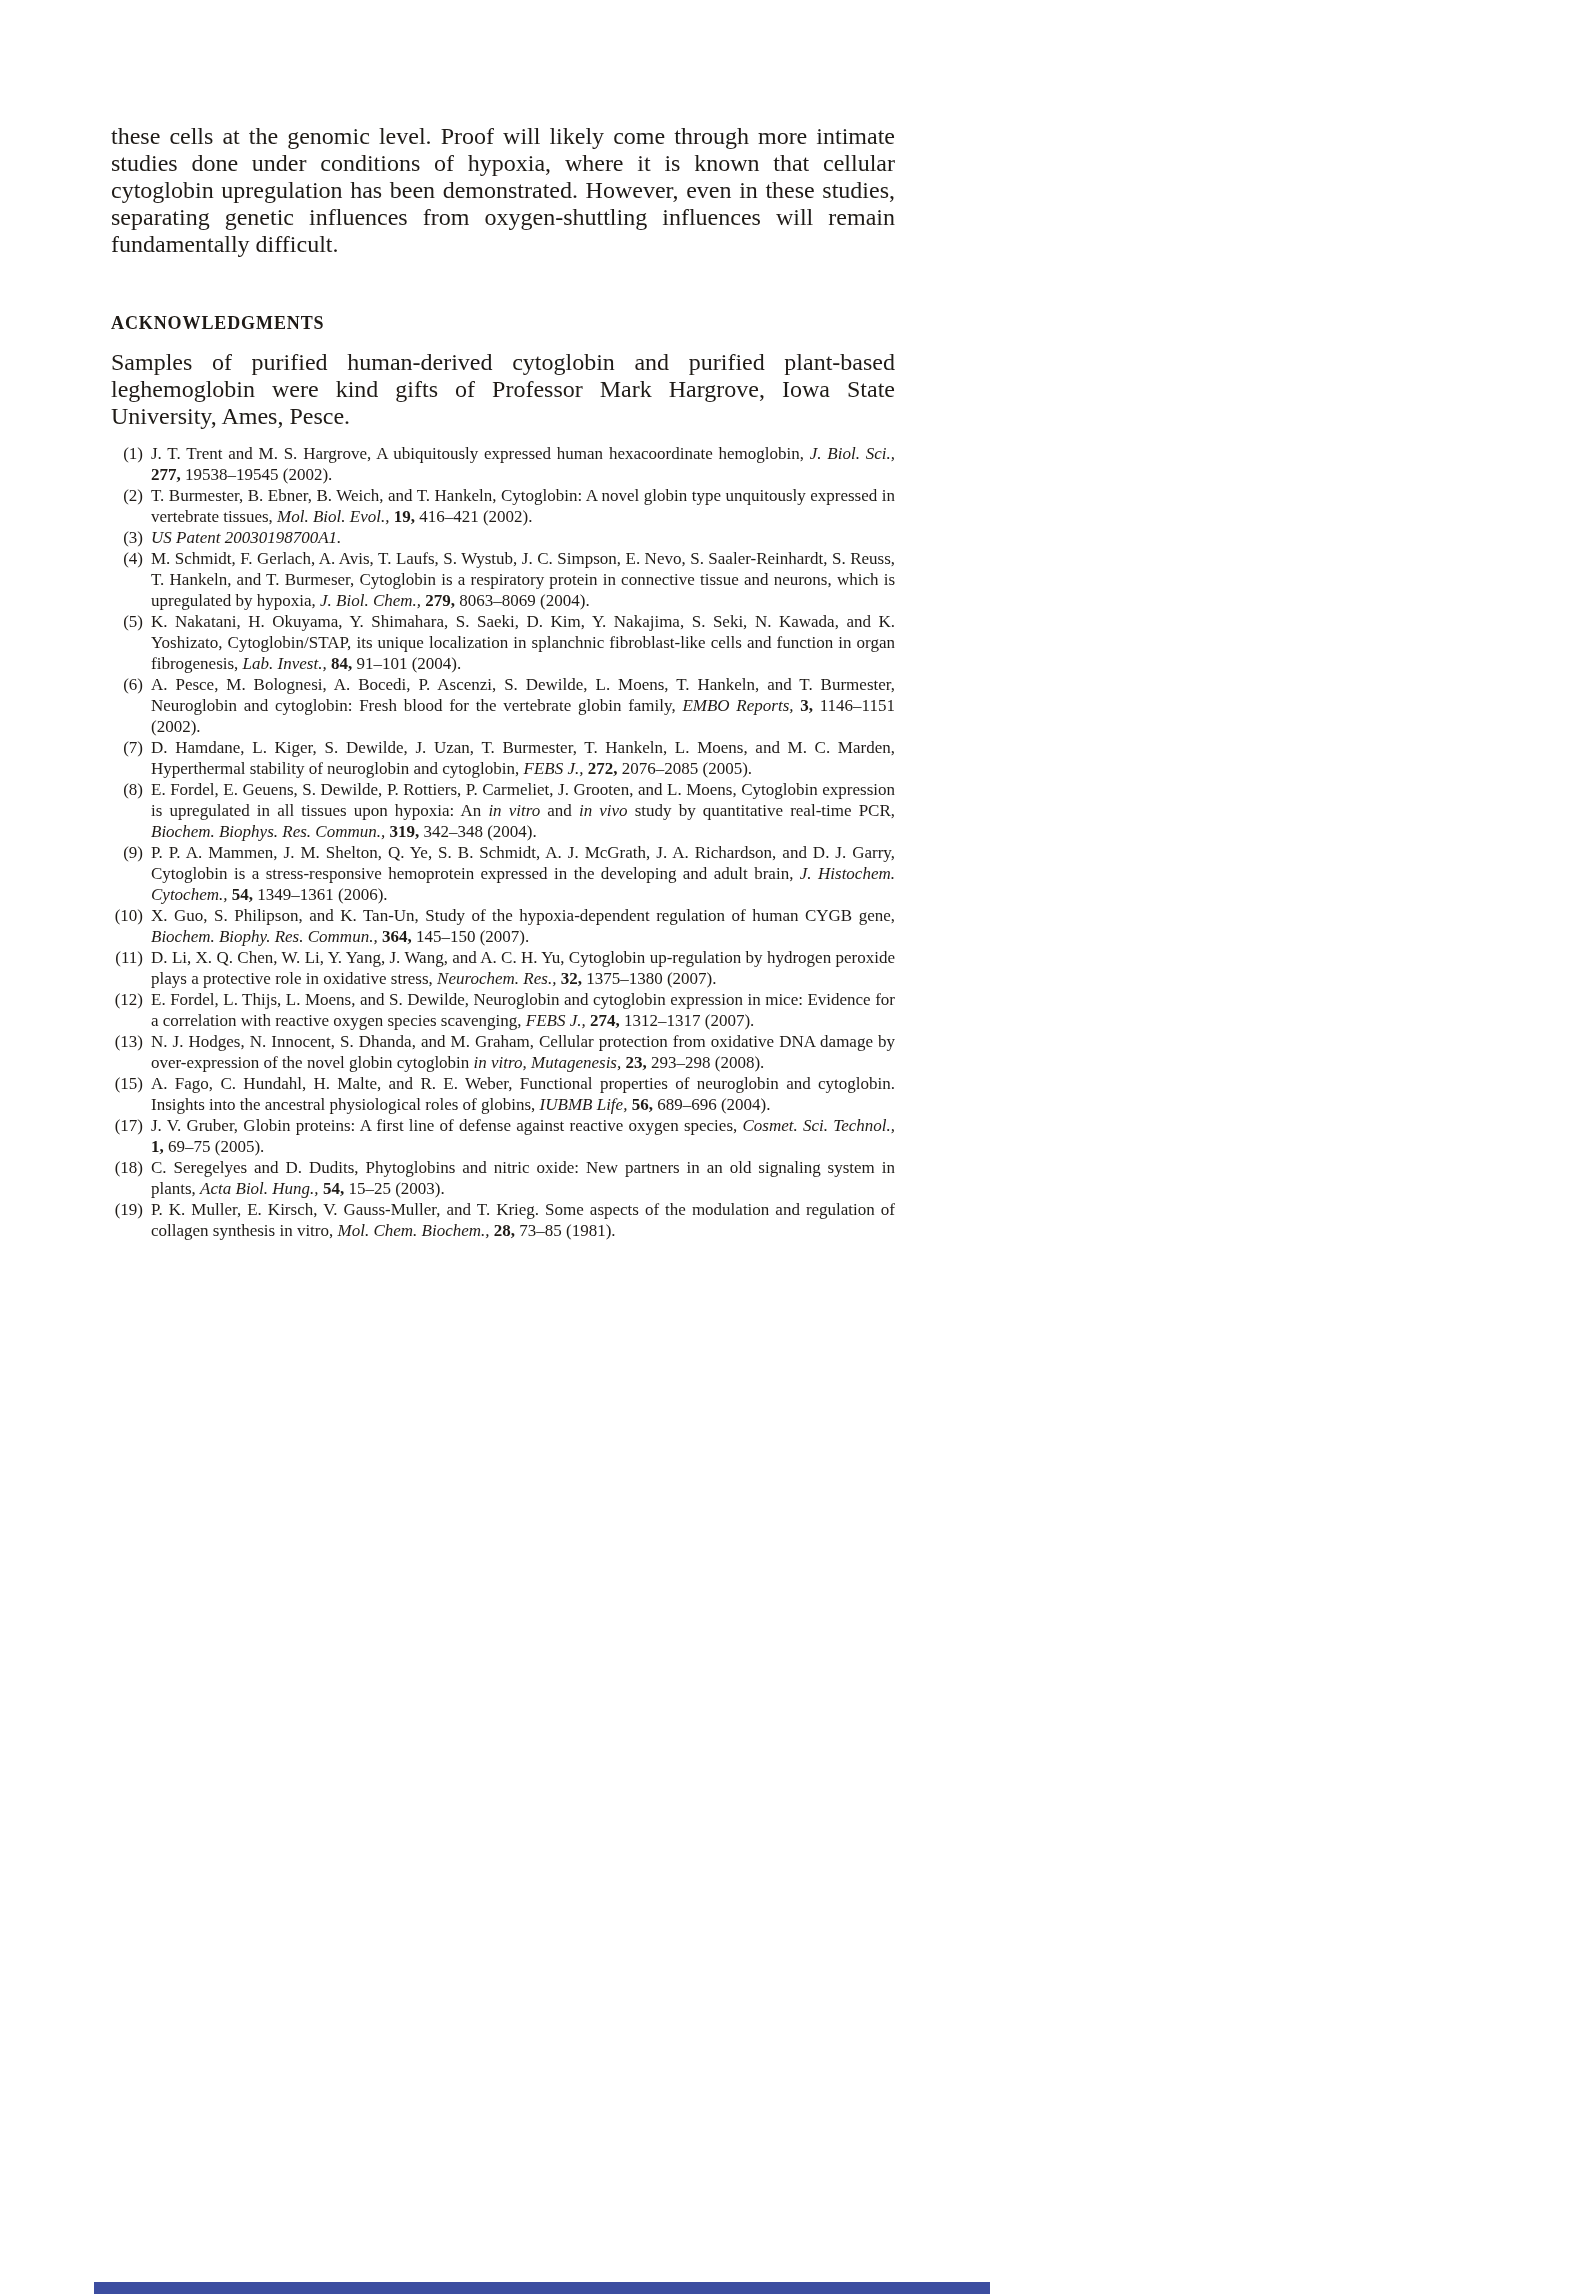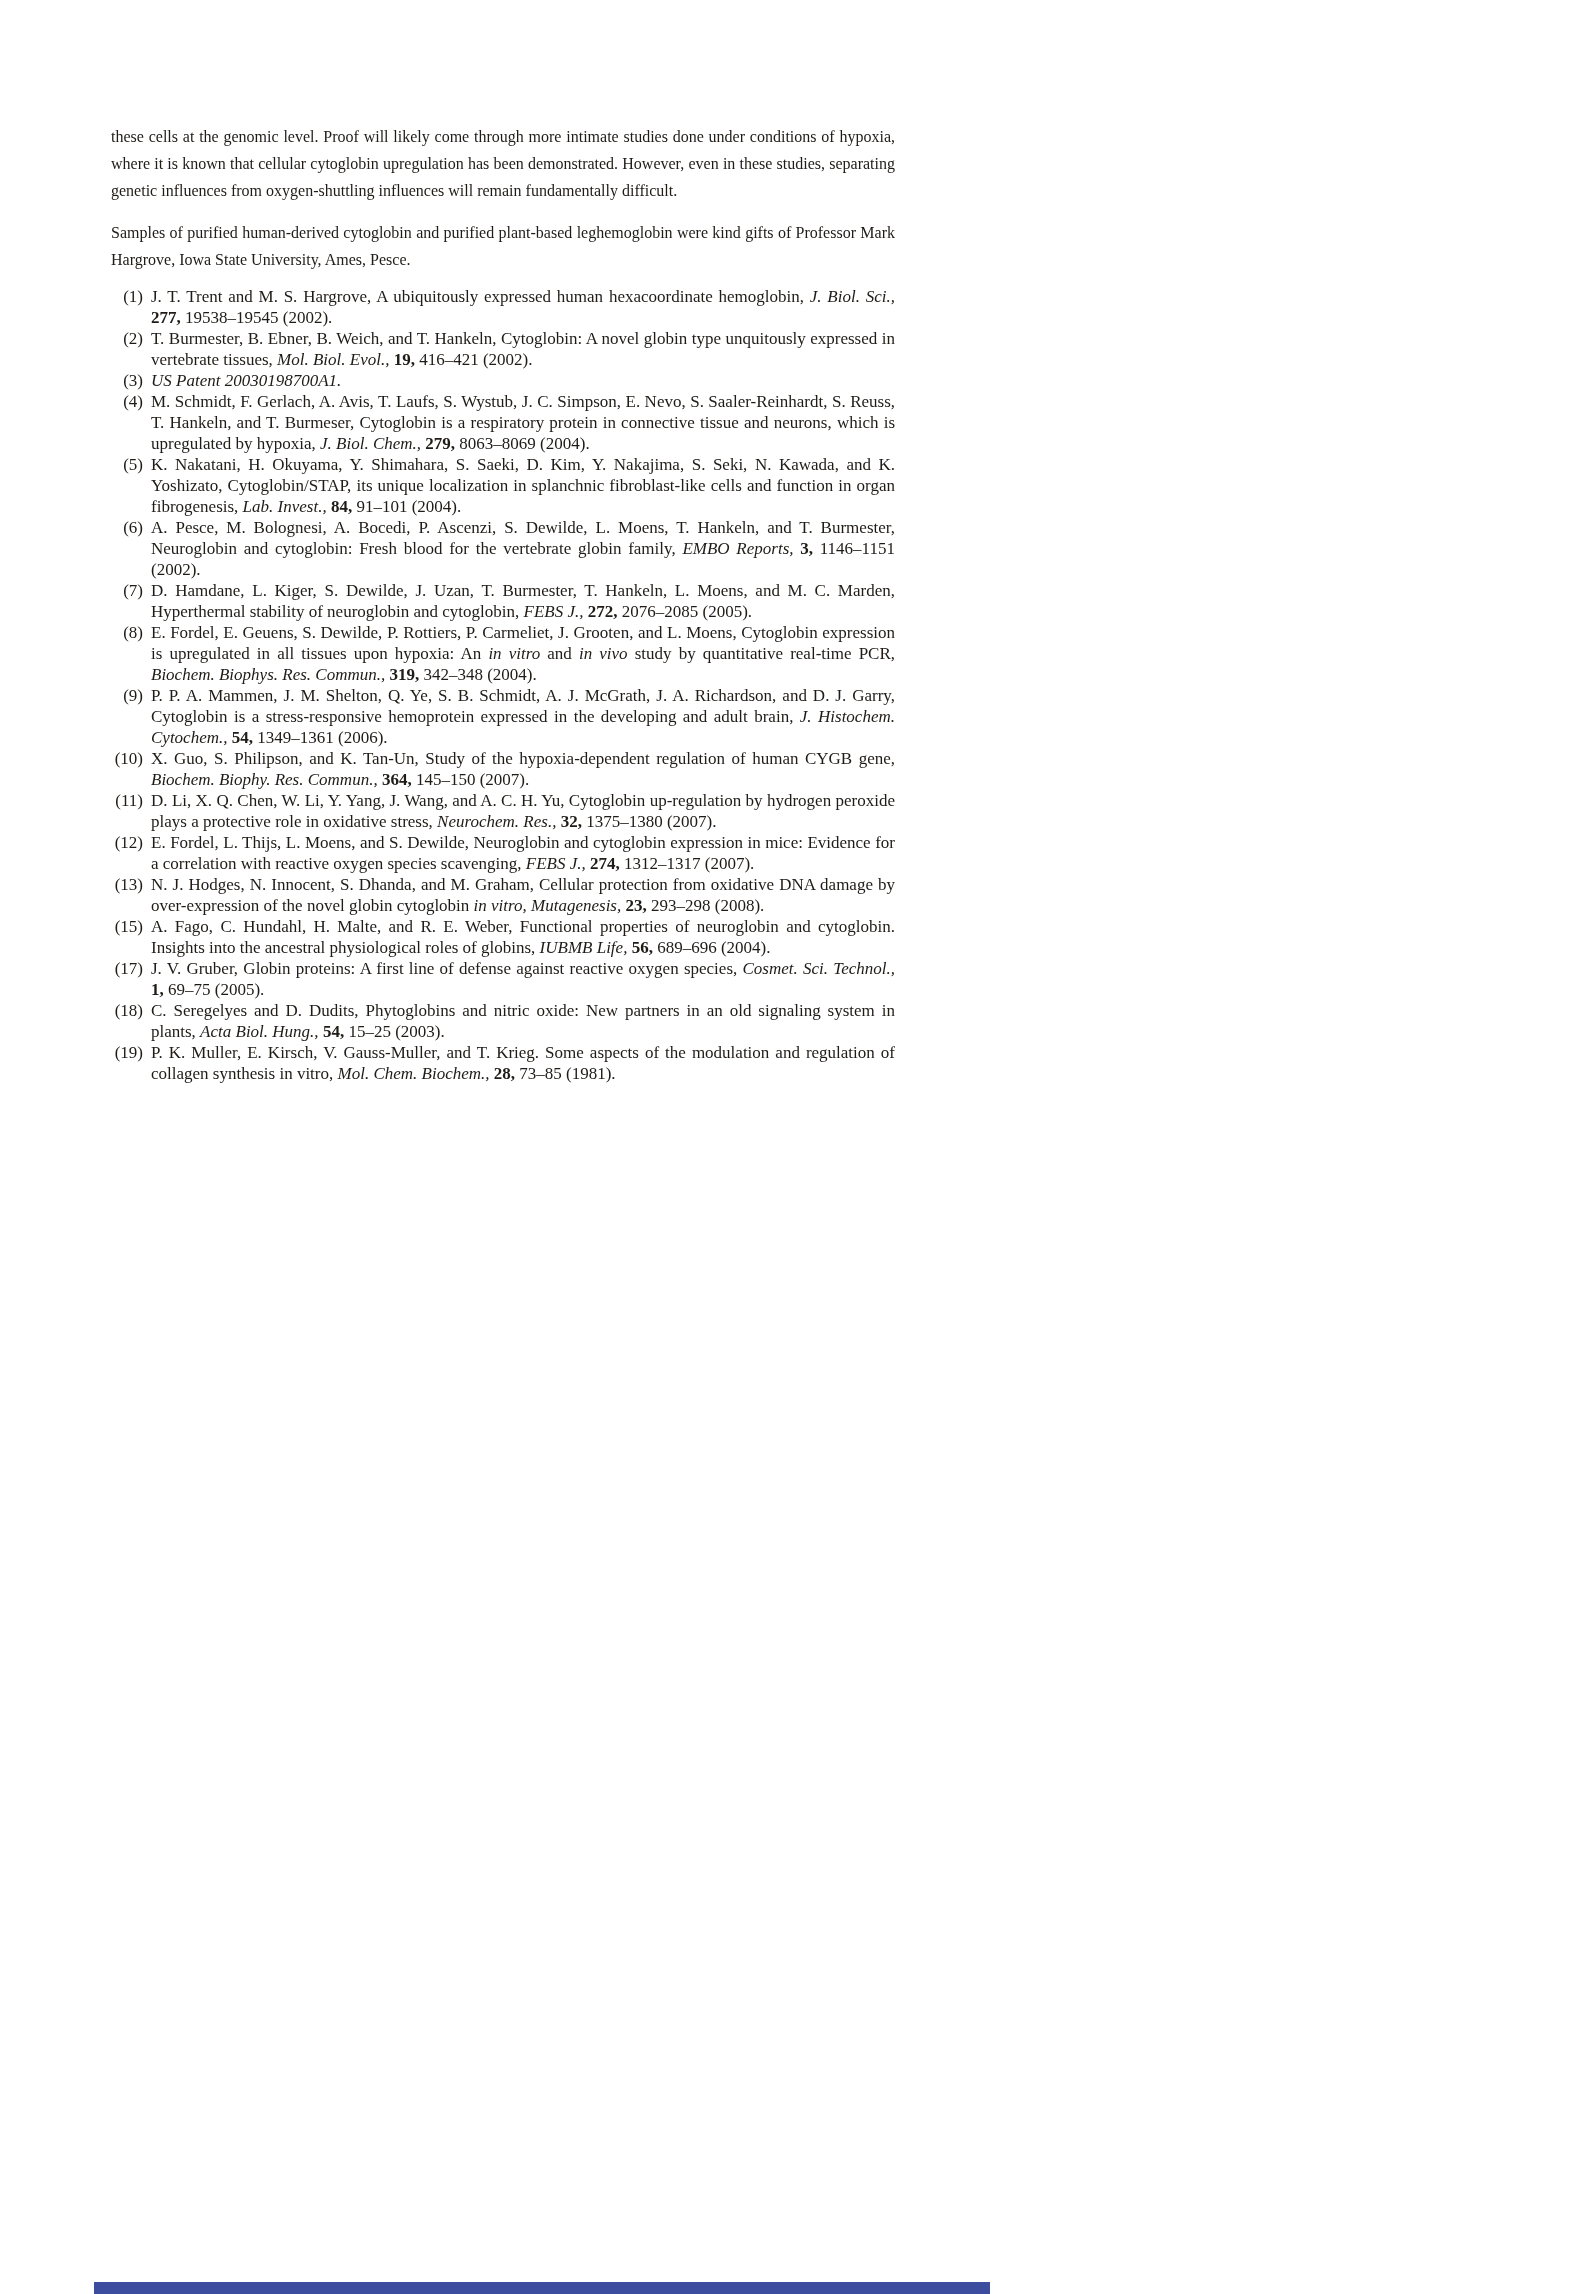--- a/index.html
+++ b/index.html
@@ -32,21 +32,21 @@
     font-size: 21px;
   }
   .runhead {
     display: block;
     text-align: center;
     font-size: 21.7px;
     letter-spacing: 1.5px;
   }
   .body-para {
     margin: 40px 0 0 0;
-    font-size: 16px;
+    font-size: 24px;
     line-height: 27px;
     text-align: justify;
   }
   .sec {
     margin: 55px 0 0 0;
     font-size: 18px;
     font-weight: bold;
     letter-spacing: 0.9px;
   }
   .ack {
@@ -80,20 +80,21 @@
   }
 </style>
 </head>
 <body>
 
 <div class="page">
 
 
   <p class="body-para">these cells at the genomic level. Proof will likely come through more intimate studies done under conditions of hypoxia, where it is known that cellular cytoglobin upregulation has been demonstrated. However, even in these studies, separating genetic influences from oxygen-shuttling influences will remain fundamentally difficult.</p>
 
+  <h2 class="sec">ACKNOWLEDGMENTS</h2>
   <p class="body-para ack">Samples of purified human-derived cytoglobin and purified plant-based leghemoglobin were kind gifts of Professor Mark Hargrove, Iowa State University, Ames, Pesce.</p>
 
   <div class="ref-list">
       <div class="ref"><span class="ref-num">(1)</span><span>J. T. Trent and M. S. Hargrove, A ubiquitously expressed human hexacoordinate hemoglobin, </span><span class="it">J. Biol. Sci.,</span><span> </span><span class="bf">277,</span><span> 19538–19545 (2002).</span></div>
       <div class="ref"><span class="ref-num">(2)</span><span>T. Burmester, B. Ebner, B. Weich, and T. Hankeln, Cytoglobin: A novel globin type unquitously expressed in vertebrate tissues, </span><span class="it">Mol. Biol. Evol.,</span><span> </span><span class="bf">19,</span><span> 416–421 (2002).</span></div>
       <div class="ref"><span class="ref-num">(3)</span><span class="it">US Patent 20030198700A1.</span></div>
       <div class="ref"><span class="ref-num">(4)</span><span>M. Schmidt, F. Gerlach, A. Avis, T. Laufs, S. Wystub, J. C. Simpson, E. Nevo, S. Saaler-Reinhardt, S. Reuss, T. Hankeln, and T. Burmeser, Cytoglobin is a respiratory protein in connective tissue and neurons, which is upregulated by hypoxia, </span><span class="it">J. Biol. Chem.,</span><span> </span><span class="bf">279,</span><span> 8063–8069 (2004).</span></div>
       <div class="ref"><span class="ref-num">(5)</span><span>K. Nakatani, H. Okuyama, Y. Shimahara, S. Saeki, D. Kim, Y. Nakajima, S. Seki, N. Kawada, and K. Yoshizato, Cytoglobin/STAP, its unique localization in splanchnic fibroblast-like cells and function in organ fibrogenesis, </span><span class="it">Lab. Invest.,</span><span> </span><span class="bf">84,</span><span> 91–101 (2004).</span></div>
       <div class="ref"><span class="ref-num">(6)</span><span>A. Pesce, M. Bolognesi, A. Bocedi, P. Ascenzi, S. Dewilde, L. Moens, T. Hankeln, and T. Burmester, Neuroglobin and cytoglobin: Fresh blood for the vertebrate globin family, </span><span class="it">EMBO Reports,</span><span> </span><span class="bf">3,</span><span> 1146–1151 (2002).</span></div>
       <div class="ref"><span class="ref-num">(7)</span><span>D. Hamdane, L. Kiger, S. Dewilde, J. Uzan, T. Burmester, T. Hankeln, L. Moens, and M. C. Marden, Hyperthermal stability of neuroglobin and cytoglobin, </span><span class="it">FEBS J.,</span><span> </span><span class="bf">272,</span><span> 2076–2085 (2005).</span></div>

